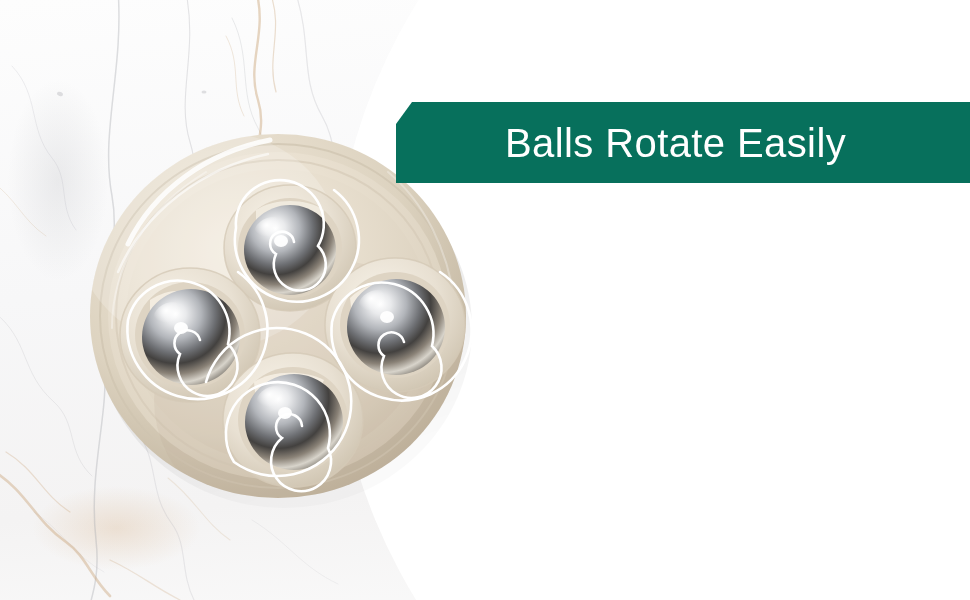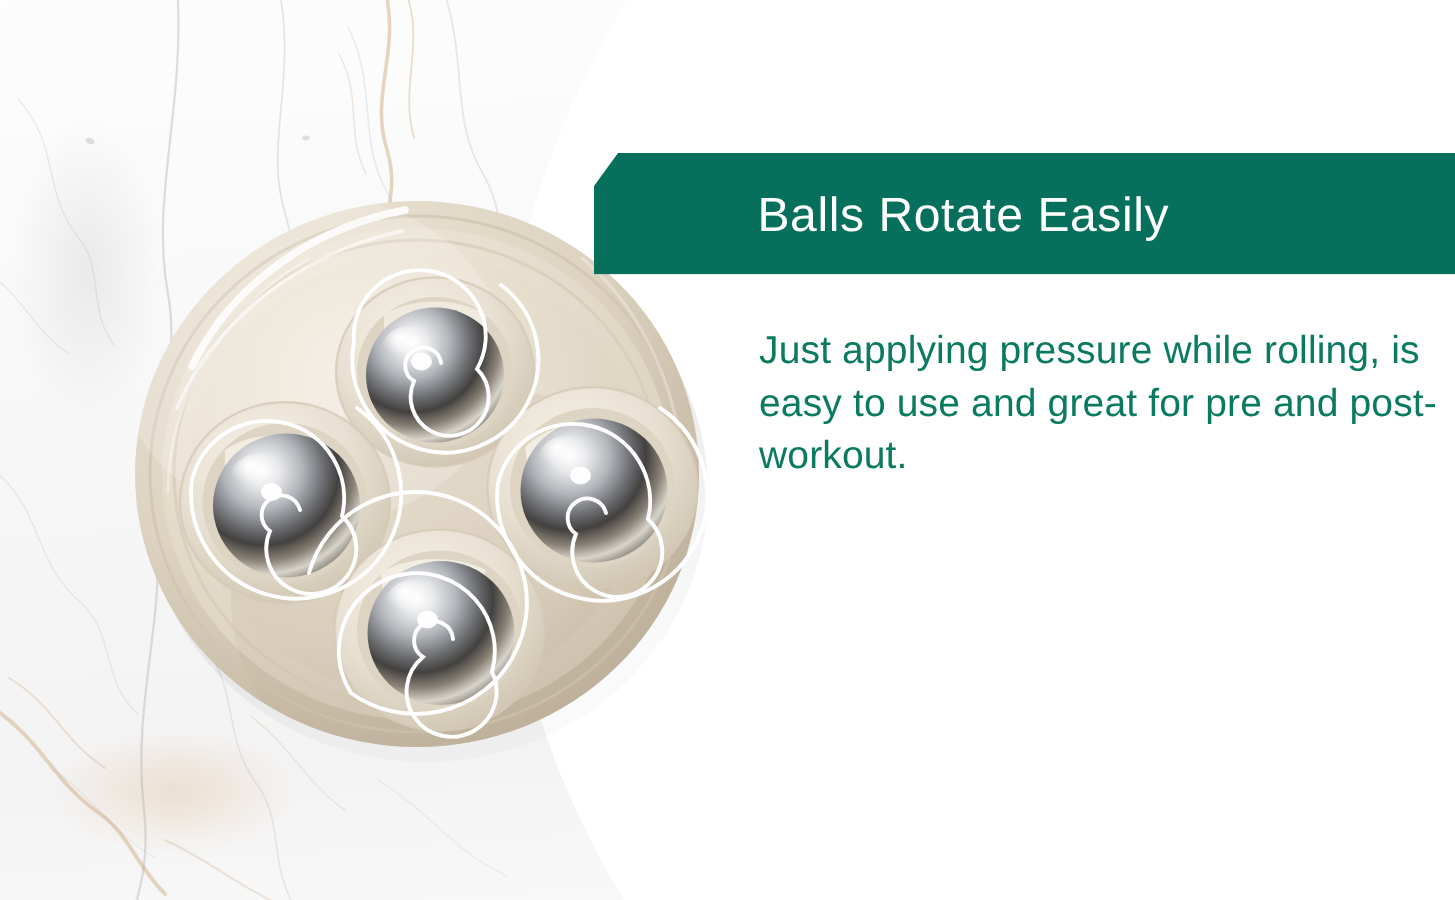--- a/index.html
+++ b/index.html
@@ -65,21 +65,21 @@
     display: flex;
     align-items: center;
     
     -webkit-clip-path: polygon(16px 0, 100% 0, 100% 100%, 0 100%, 0 22px);
     clip-path: polygon(16px 0, 100% 0, 100% 100%, 0 100%, 0 22px);
   }
   .banner-title {
     margin: 0;
     padding-left: 109px;
     color: #ffffff;
-    font-size: 32px;
+    font-size: 40px;
     font-weight: 400;
     letter-spacing: 0.4px;
     line-height: 1;
     white-space: nowrap;
   }
 
   
   .copy {
     position: absolute;
     left: 506px;
@@ -250,16 +250,15 @@
         <path d="M118 250 A74 74 0 1 1 146 330 A52 52 0 1 1 240 316 A30 30 0 1 1 194 306 A13 13 0 1 1 214 294"></path>
       </g>
     </svg>
   </div>
 
   <div class="banner">
     <h1 class="banner-title">Balls Rotate Easily</h1>
   </div>
 
   <div class="copy">
-    <p>Just applying pressure while rolling, is easy to use and great for pre and post-workout.</p>
   </div>
 
 </div>
 
 </body></html>

